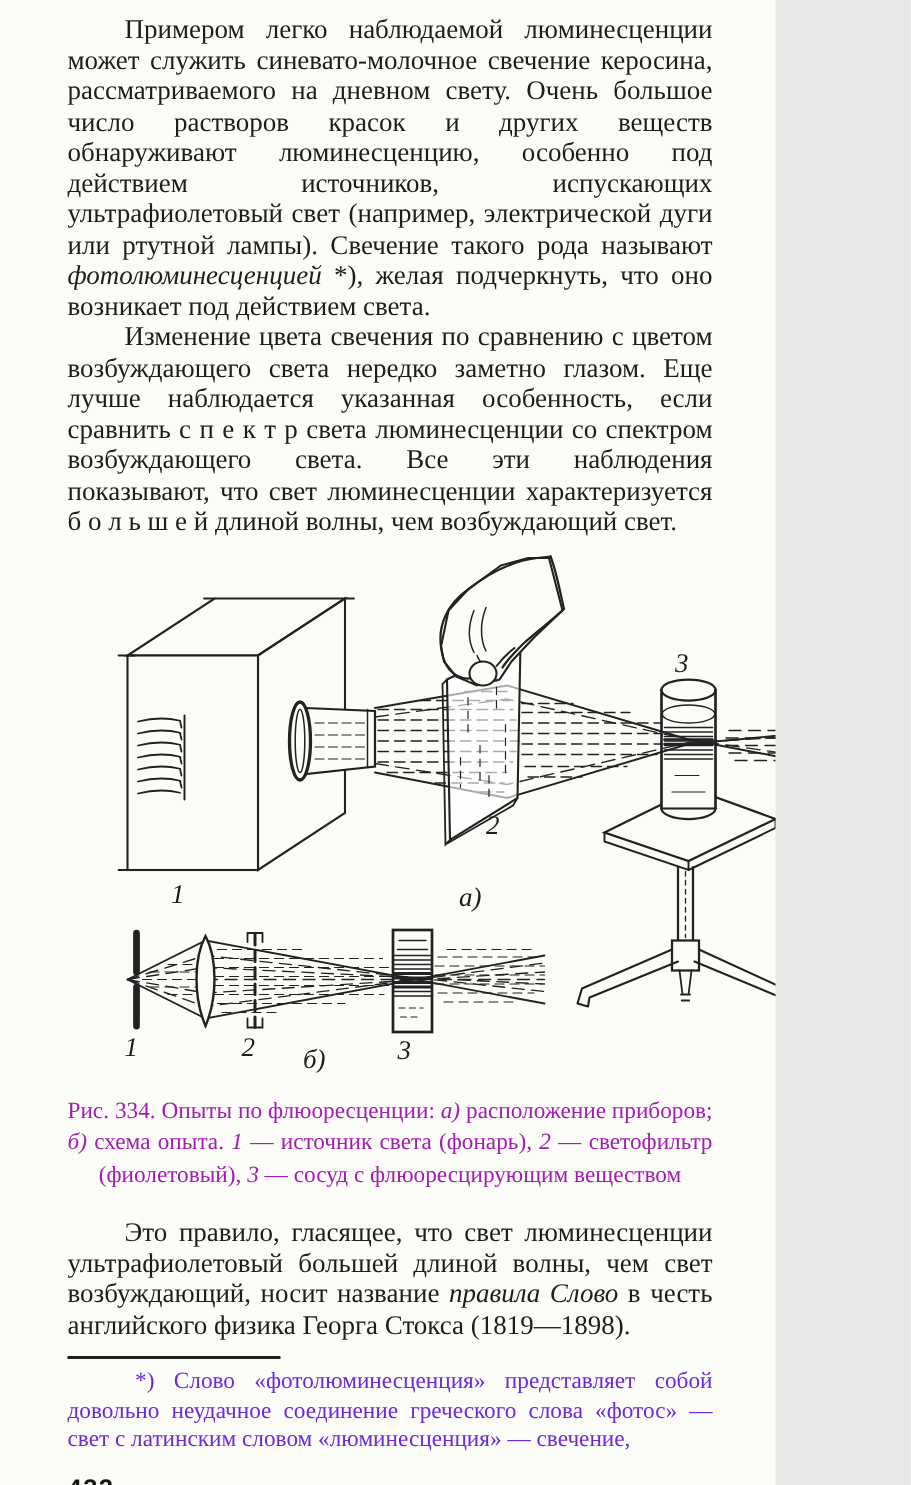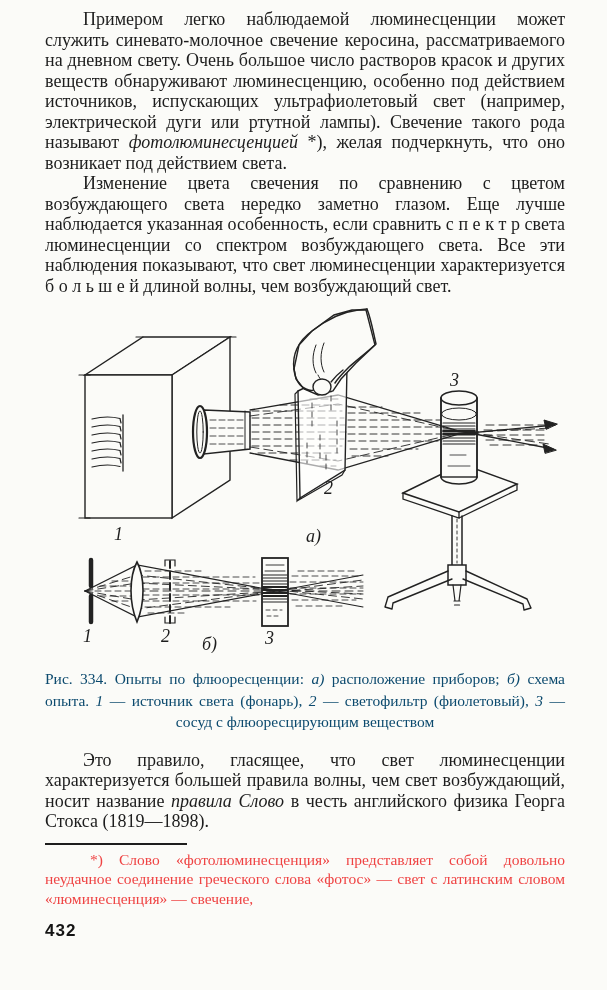--- a/index.html
+++ b/index.html
@@ -2,42 +2,42 @@
 <html><head>
 <meta charset="utf-8">
 <style>
   html,body{margin:0;padding:0;}
   body{
     width:607px;height:990px;
     background:#e8e8e6;
     font-family:"Liberation Serif","DejaVu Serif",serif;
   }
   .page{
-    position:relative;width:607px;height:990px;overflow:hidden;
+    position:relative;width:517px;height:990px;overflow:hidden;
     background:#fbfbf8;color:#1d1d1d;box-sizing:border-box;
     padding:9px 42px 0 45px;
   }
   .body-text{
     margin:0;font-size:18px;line-height:20.5px;
     text-align:justify;text-indent:38px;color:#1d1d1d;
   }
   .it{font-style:italic;}
   .figure-block{position:relative;width:520px;height:350px;margin-top:7px;}
   .figure-block svg{display:block;position:absolute;left:-45px;top:0;}
   .caption{
     margin:15px 0 0 0;font-size:15.5px;line-height:21.5px;
-    text-align:justify;text-align-last:center;color:#0c4a6e;
+    text-align:justify;text-align-last:center;color:#a21caf;
   }
   .p3{margin-top:17px;}
   .footnote-rule{
     width:142px;height:0;border-top:2px solid #1d1d1d;margin-top:11px;
   }
   .footnote{
     margin:5px 0 0 0;font-size:15.5px;line-height:19.5px;
-    text-align:justify;text-indent:45px;color:#ef4444;
+    text-align:justify;text-indent:45px;color:#6d28d9;
   }
   .page-number{
     margin-top:13px;font-size:17px;font-weight:bold;letter-spacing:1px;
     font-family:"Liberation Sans","DejaVu Sans",sans-serif;color:#141414;
   }
   .fig-label{
     font-family:"Liberation Serif",serif;font-style:italic;font-size:18px;
     fill:#1d1d1d;
   }
 </style>
@@ -150,20 +150,20 @@
         <text class="fig-label" x="83" y="339">1</text>
         <text class="fig-label" x="161" y="339">2</text>
         <text class="fig-label" x="265" y="341">3</text>
         <text class="fig-label" x="202" y="347">б)</text>
       </g>
     </svg>
   </div>
 
   <p class="caption"><span>Рис. 334. Опыты по флюоресценции: </span><span class="it">а)</span><span> расположение приборов; </span><span class="it">б)</span><span> схема опыта. </span><span class="it">1</span><span> — источник света (фонарь), </span><span class="it">2</span><span> — светофильтр (фиолетовый), </span><span class="it">3</span><span> — сосуд с флюоресцирующим веществом</span></p>
 
-  <p class="body-text p3"><span>Это правило, гласящее, что свет люминесценции  характеризуется большей правила волны, чем свет возбуждающий, носит название </span><span class="it">правила Слово</span><span> в честь английского физика Георга Стокса (1819—1898).</span></p>
+  <p class="body-text p3"><span>Это правило, гласящее, что свет люминесценции  ультрафиолетовый большей длиной волны, чем свет возбуждающий, носит название </span><span class="it">правила Слово</span><span> в честь английского физика Георга Стокса (1819—1898).</span></p>
 
   <div class="footnote-rule"></div>
   <p class="footnote"><span>*) Слово «фотолюминесценция» представляет собой довольно неудачное соединение греческого слова «фотос» — свет с латинским словом «люминесценция» — свечение,</span></p>
 
   <div class="page-number">432</div>
 
 </div>
 
 </body></html>

